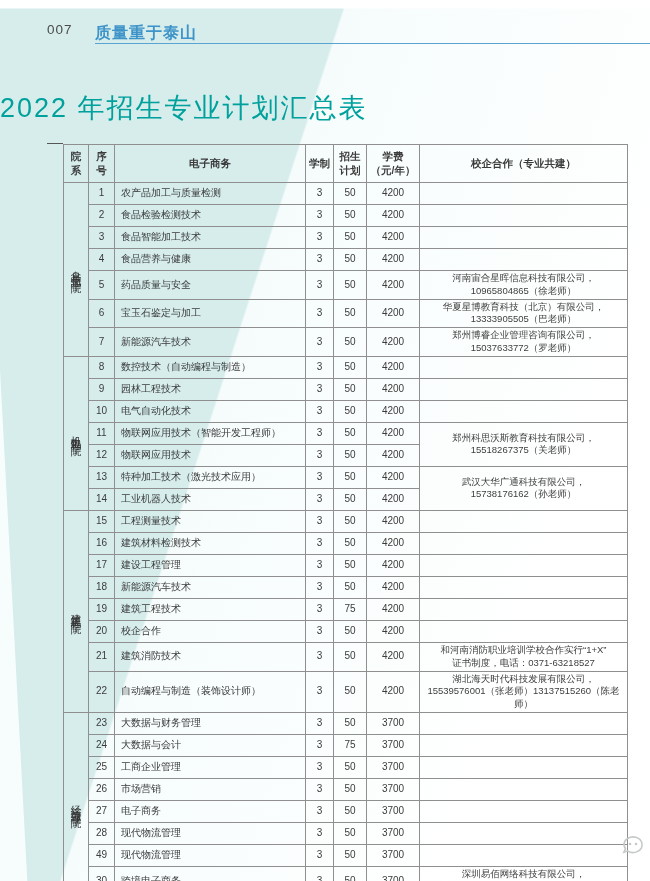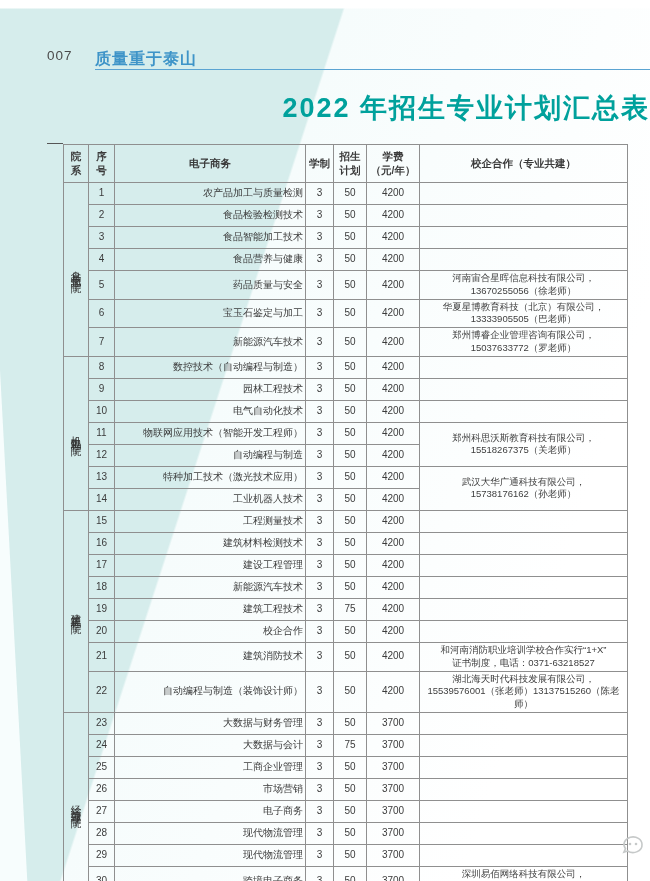--- a/index.html
+++ b/index.html
@@ -6,40 +6,40 @@
   body{width:650px;height:881px;font-family:"Liberation Sans","DejaVu Sans",sans-serif;overflow:hidden;}
   .page{position:relative;width:650px;height:881px;
     background-color:#d6edec;
     background-image:
       linear-gradient(to bottom,#ffffff 0,#ffffff 8px,rgba(255,255,255,0) 9px),
       linear-gradient(108deg, rgba(255,255,255,0) 36.9%, #f6fcfc 37.15%, #ffffff 80%);
   }
   .wedge{position:absolute;left:0;top:0;width:100%;height:100%;
     background:#f7fdfd;clip-path:polygon(0 42%, 4.2% 100%, 0 100%);pointer-events:none;}
   
-  .topbar{position:absolute;left:0;top:46px;width:100%;height:26px;}
+  .topbar{position:absolute;left:0;top:20px;width:100%;height:26px;}
   .pagenum{position:absolute;left:47px;top:2px;font-size:13.5px;color:#4a4a4a;letter-spacing:1px;}
   .strap{position:absolute;left:95px;top:3px;font-size:16px;color:#3e94c8;font-weight:bold;letter-spacing:1px;}
   .straprule{position:absolute;left:95px;top:23px;width:555px;height:0;border-top:1.5px solid #5ba4d2;}
   
-  .doc-title{position:absolute;left:0;top:90px;width:100%;text-align:right;
-    font-size:27px;font-weight:bold;color:#00a19c;letter-spacing:2px;}
+  .doc-title{position:absolute;left:0;top:90px;width:100%;text-align:left;
+    font-size:27px;font-weight:normal;color:#00a19c;letter-spacing:2px;}
   
   .table-wrap{position:absolute;left:63px;top:144px;width:564px;}
   .table-wrap::before{content:"";position:absolute;left:-16px;top:-1px;width:16px;border-top:1.5px solid #565656;}
   .table-wrap::after{content:"";position:absolute;left:-10px;bottom:-1px;width:10px;border-bottom:1.5px solid #565656;}
   table{border-collapse:collapse;width:564px;table-layout:fixed;
     border-top:1.5px solid #565656;border-bottom:1.5px solid #565656;}
   col.c-dept{width:25px;} col.c-no{width:26px;} col.c-major{width:191px;}
   col.c-years{width:28px;} col.c-plan{width:33px;} col.c-fee{width:53px;} col.c-coop{width:208px;}
   th,td{border:1px solid #8f8f8f;color:#3b3b3b;padding:1px 2px;background:transparent;}
   thead th{height:35px;font-size:10.5px;font-weight:bold;text-align:center;
     vertical-align:middle;white-space:pre-line;line-height:1.25;}
   tbody td{height:19px;font-size:10px;text-align:center;vertical-align:middle;line-height:1.25;}
-  td.major{text-align:right;padding-left:6px;}
+  td.major{text-align:left;padding-left:6px;}
   td.coop{font-size:9.5px;white-space:pre-line;line-height:1.35;color:#3e3e3e;}
   td.dept{vertical-align:middle;}
   td.dept span{display:block;margin:0 auto;writing-mode:vertical-rl;text-orientation:upright;
     font-size:10.5px;letter-spacing:2px;color:#333;}
   
   .footer{position:absolute;top:835px;right:5px;display:flex;align-items:center;gap:6px;
     color:#c6c9c9;}
   .footer .wm-text{font-size:17.5px;letter-spacing:0.5px;font-weight:bold;
     -webkit-text-stroke:0.3px #cdd0d0;}
   .wicon{display:inline-block;}
@@ -120,21 +120,21 @@
             <td>4200</td>
             <td class="coop"></td>
           </tr>
           <tr>
             <td>5</td>
             <td class="major">药品质量与安全</td>
             <td>3</td>
             <td>50</td>
             <td>4200</td>
             <td class="coop">河南宙合星晖信息科技有限公司，
-13670255056（徐老师）</td>
+10965804865（徐老师）</td>
           </tr>
           <tr>
             <td>6</td>
             <td class="major">宝玉石鉴定与加工</td>
             <td>3</td>
             <td>50</td>
             <td>4200</td>
             <td class="coop">华夏星博教育科技（北京）有限公司，
 13333905505（巴老师）</td>
           </tr>
@@ -178,21 +178,21 @@
             <td>11</td>
             <td class="major">物联网应用技术（智能开发工程师）</td>
             <td>3</td>
             <td>50</td>
             <td>4200</td>
             <td class="coop" rowspan="2">郑州科思沃斯教育科技有限公司，
 15518267375（关老师）</td>
           </tr>
           <tr>
             <td>12</td>
-            <td class="major">自动编程与制造</td>
+            <td class="major">物联网应用技术</td>
             <td>3</td>
             <td>50</td>
             <td>4200</td>
           </tr>
           <tr>
             <td>13</td>
             <td class="major">特种加工技术（激光技术应用）</td>
             <td>3</td>
             <td>50</td>
             <td>4200</td>
@@ -320,21 +320,21 @@
           </tr>
           <tr>
             <td>28</td>
             <td class="major">现代物流管理</td>
             <td>3</td>
             <td>50</td>
             <td>3700</td>
             <td class="coop"></td>
           </tr>
           <tr>
-            <td>29</td>
+            <td>49</td>
             <td class="major">现代物流管理</td>
             <td>3</td>
             <td>50</td>
             <td>3700</td>
             <td class="coop"></td>
           </tr>
           <tr>
             <td>30</td>
             <td class="major">跨境电子商务</td>
             <td>3</td>

